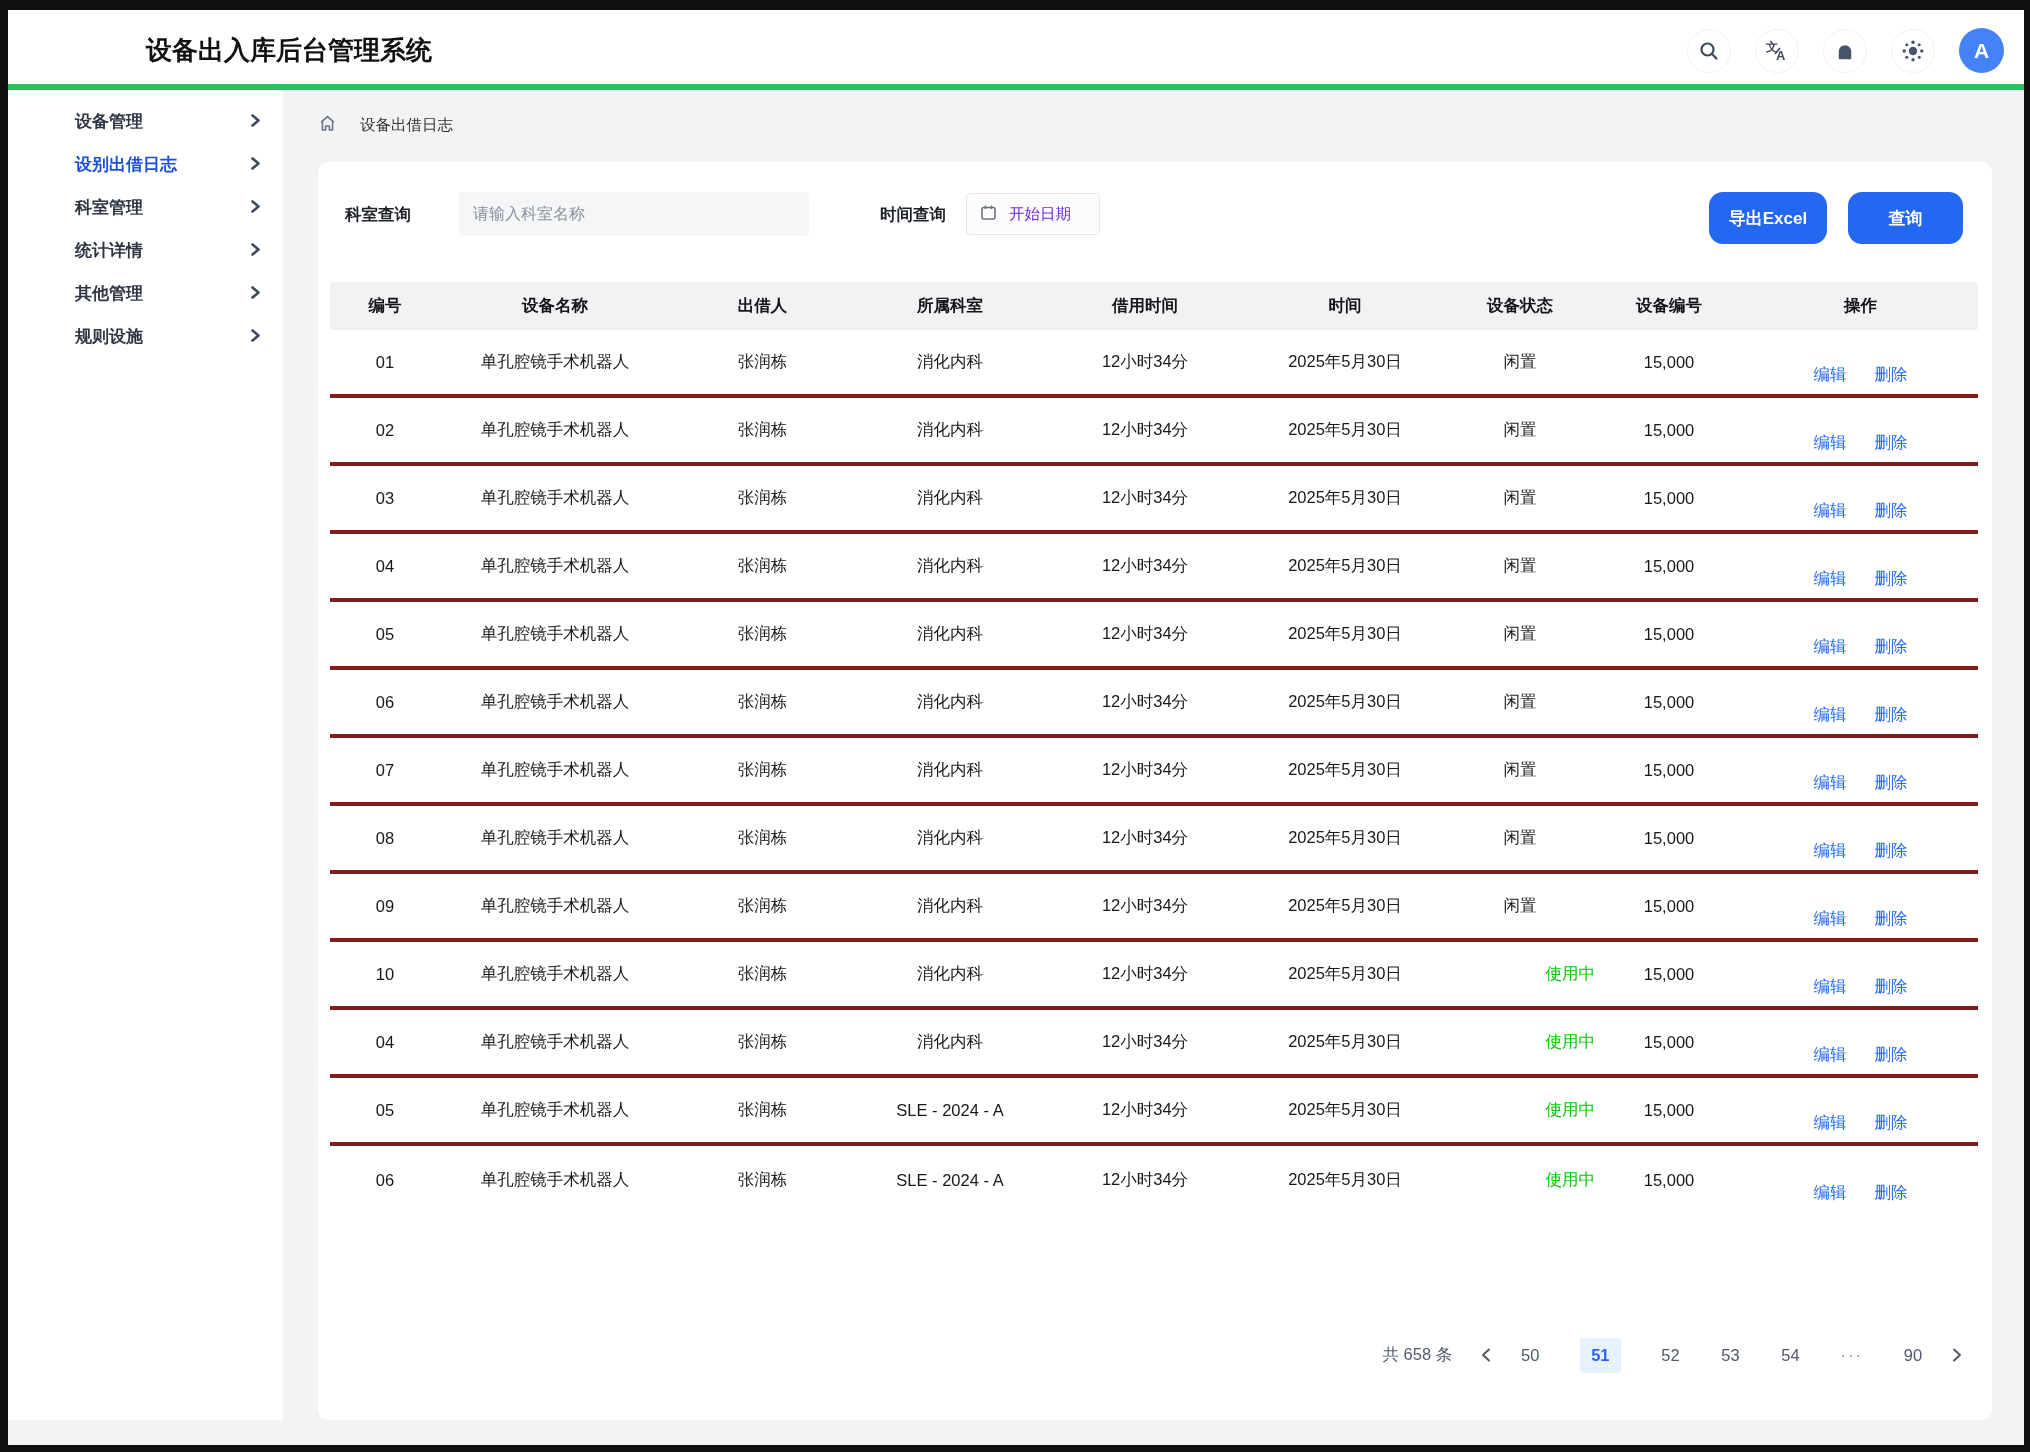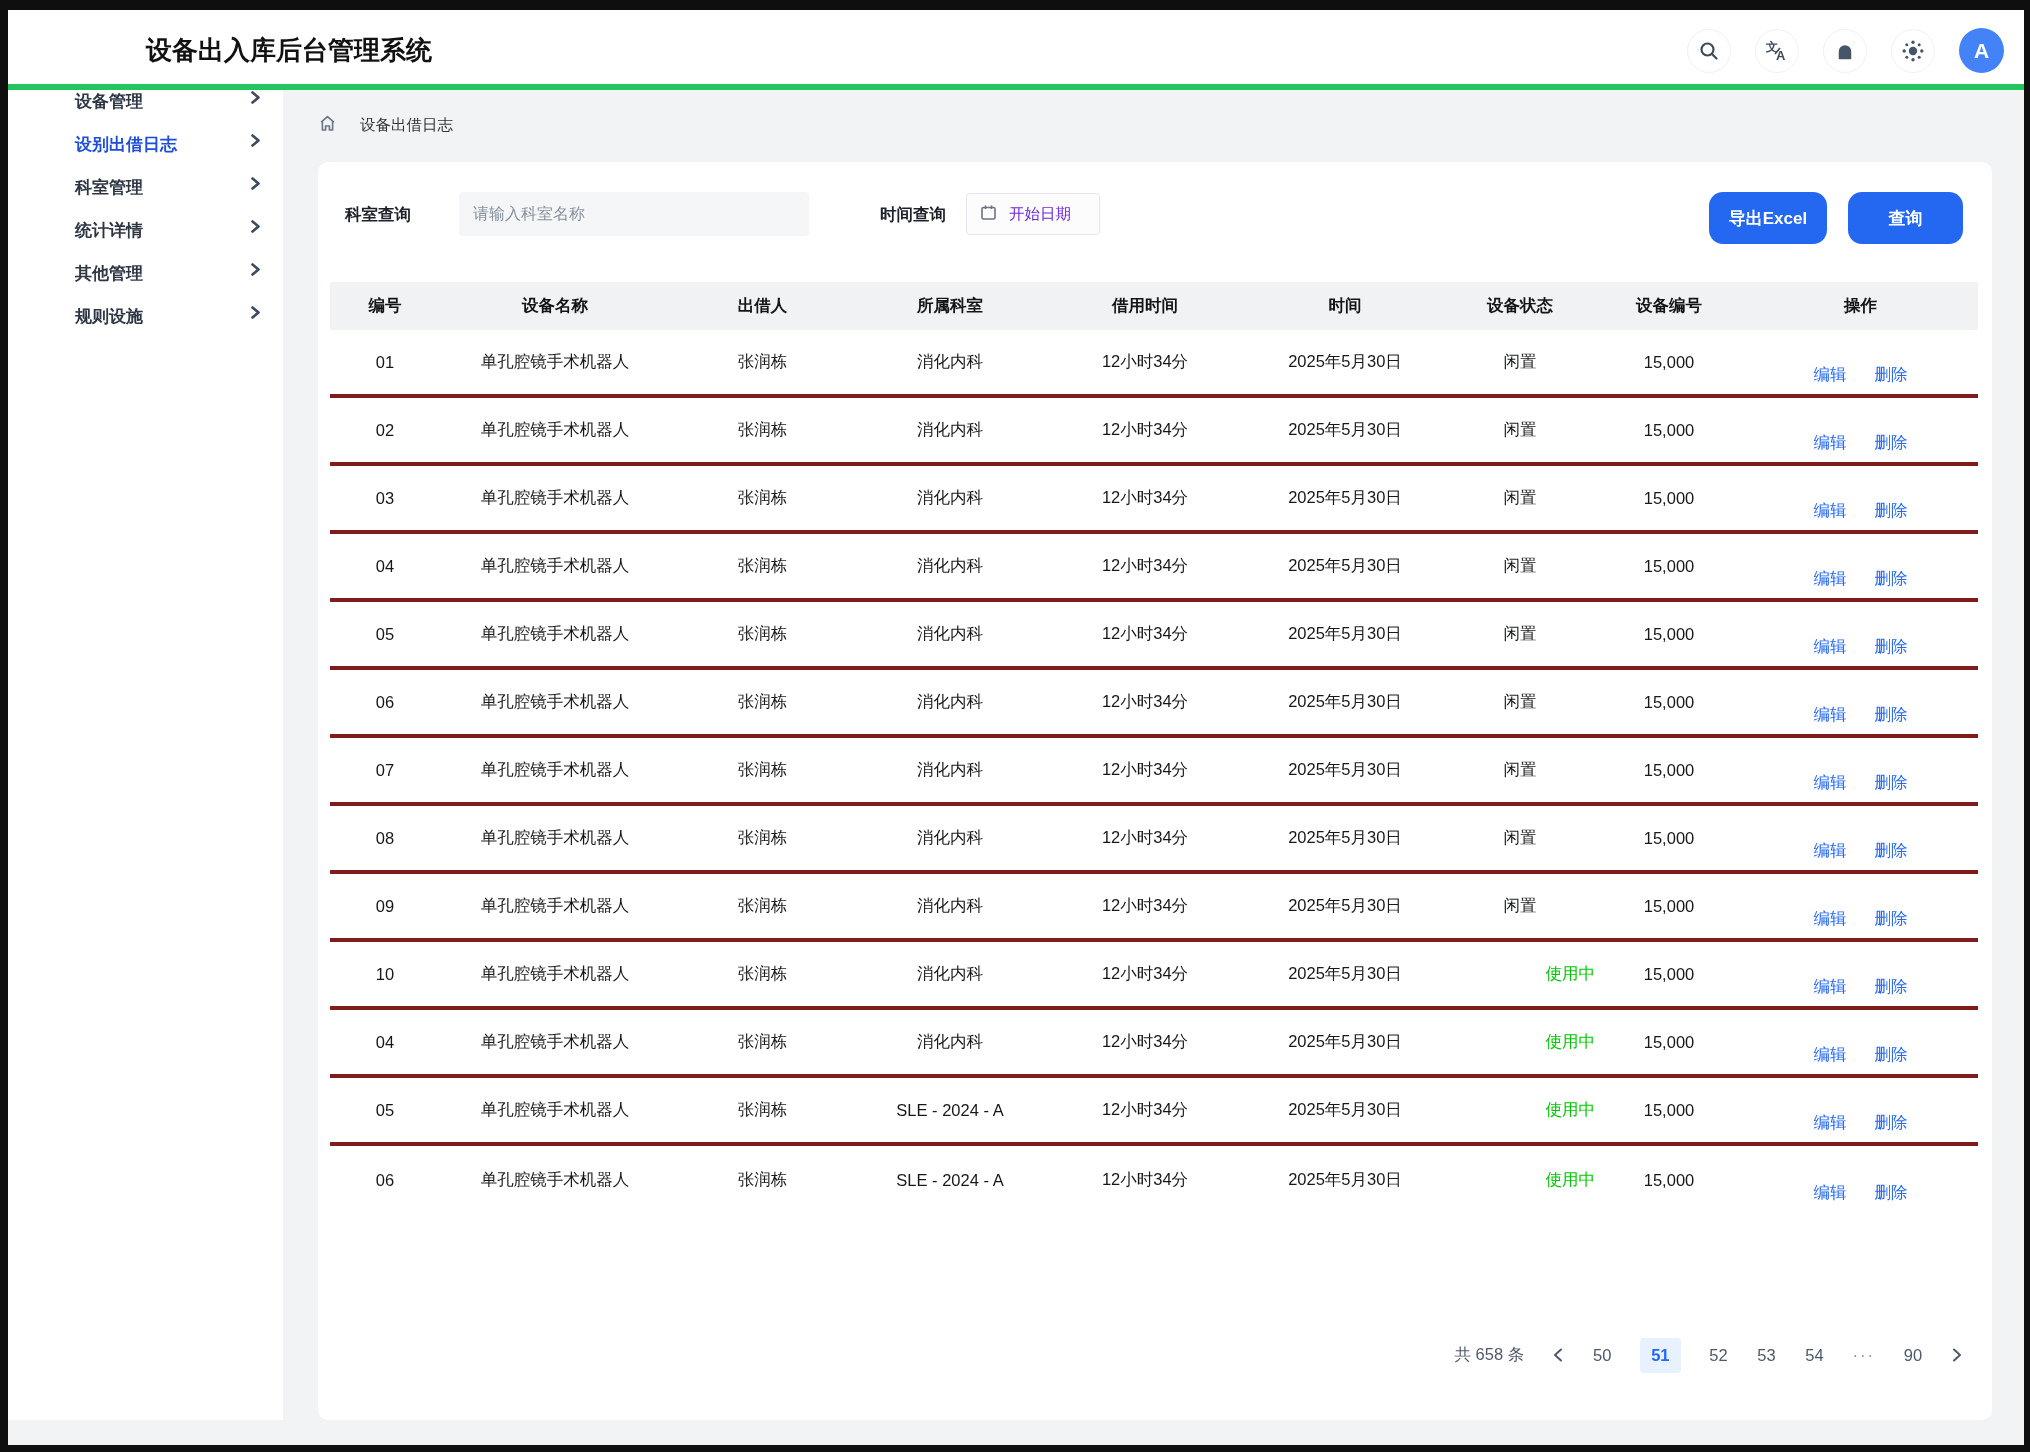--- a/index.html
+++ b/index.html
@@ -34,21 +34,21 @@
   .icon-circle svg { display:block; }
   .avatar {
     width:45px; height:45px; border-radius:50%; background:#4483f7;
     color:#fff; font-size:21px; font-weight:700;
     display:flex; align-items:center; justify-content:center; cursor:pointer;
   }
   
   .app-body { display:flex; height:1355px; }
   .sidebar { width:275px; height:1330px; background:#fff; flex:none; }
   .side-item {
-    height:43px; display:flex; align-items:flex-start; justify-content:space-between;
+    height:43px; display:flex; align-items:flex-end; justify-content:space-between;
     padding:0 22px 0 67px; cursor:pointer;
     font-size:17px; font-weight:600; color:#2e3644;
   }
   .side-item.active { color:#1d4ed8; }
   .side-item svg { flex:none; }
   .content { flex:1; position:relative; }
   
   .breadcrumb {
     position:absolute; left:35px; top:24px; display:flex; align-items:center; gap:23px;
     font-size:15.5px; color:#333; cursor:pointer;
@@ -449,21 +449,21 @@
 </div>
         </div>
 
         <div class="pagination">
           <span class="total">共 658 条</span>
           <span class="pg-arrow">
             <svg width="12" height="16" viewBox="0 0 12 16" fill="none" stroke="#4e5969" stroke-width="2" stroke-linecap="round" stroke-linejoin="round">
                 <polyline points="9,2.5 3,8 9,13.5"></polyline>
               </svg>
           </span>
-          <span style="display:flex;align-items:center;gap:28px;">
+          <span style="display:flex;align-items:center;gap:40px;">
               <span class="page">50</span>
               <span class="page active">51</span>
               <span class="page">52</span>
               <span class="page">53</span>
               <span class="page">54</span>
               <span class="page ellipsis">···</span>
               <span class="page">90</span>
             </span>
           <span class="pg-arrow">
             <svg width="12" height="16" viewBox="0 0 12 16" fill="none" stroke="#4e5969" stroke-width="2" stroke-linecap="round" stroke-linejoin="round">

